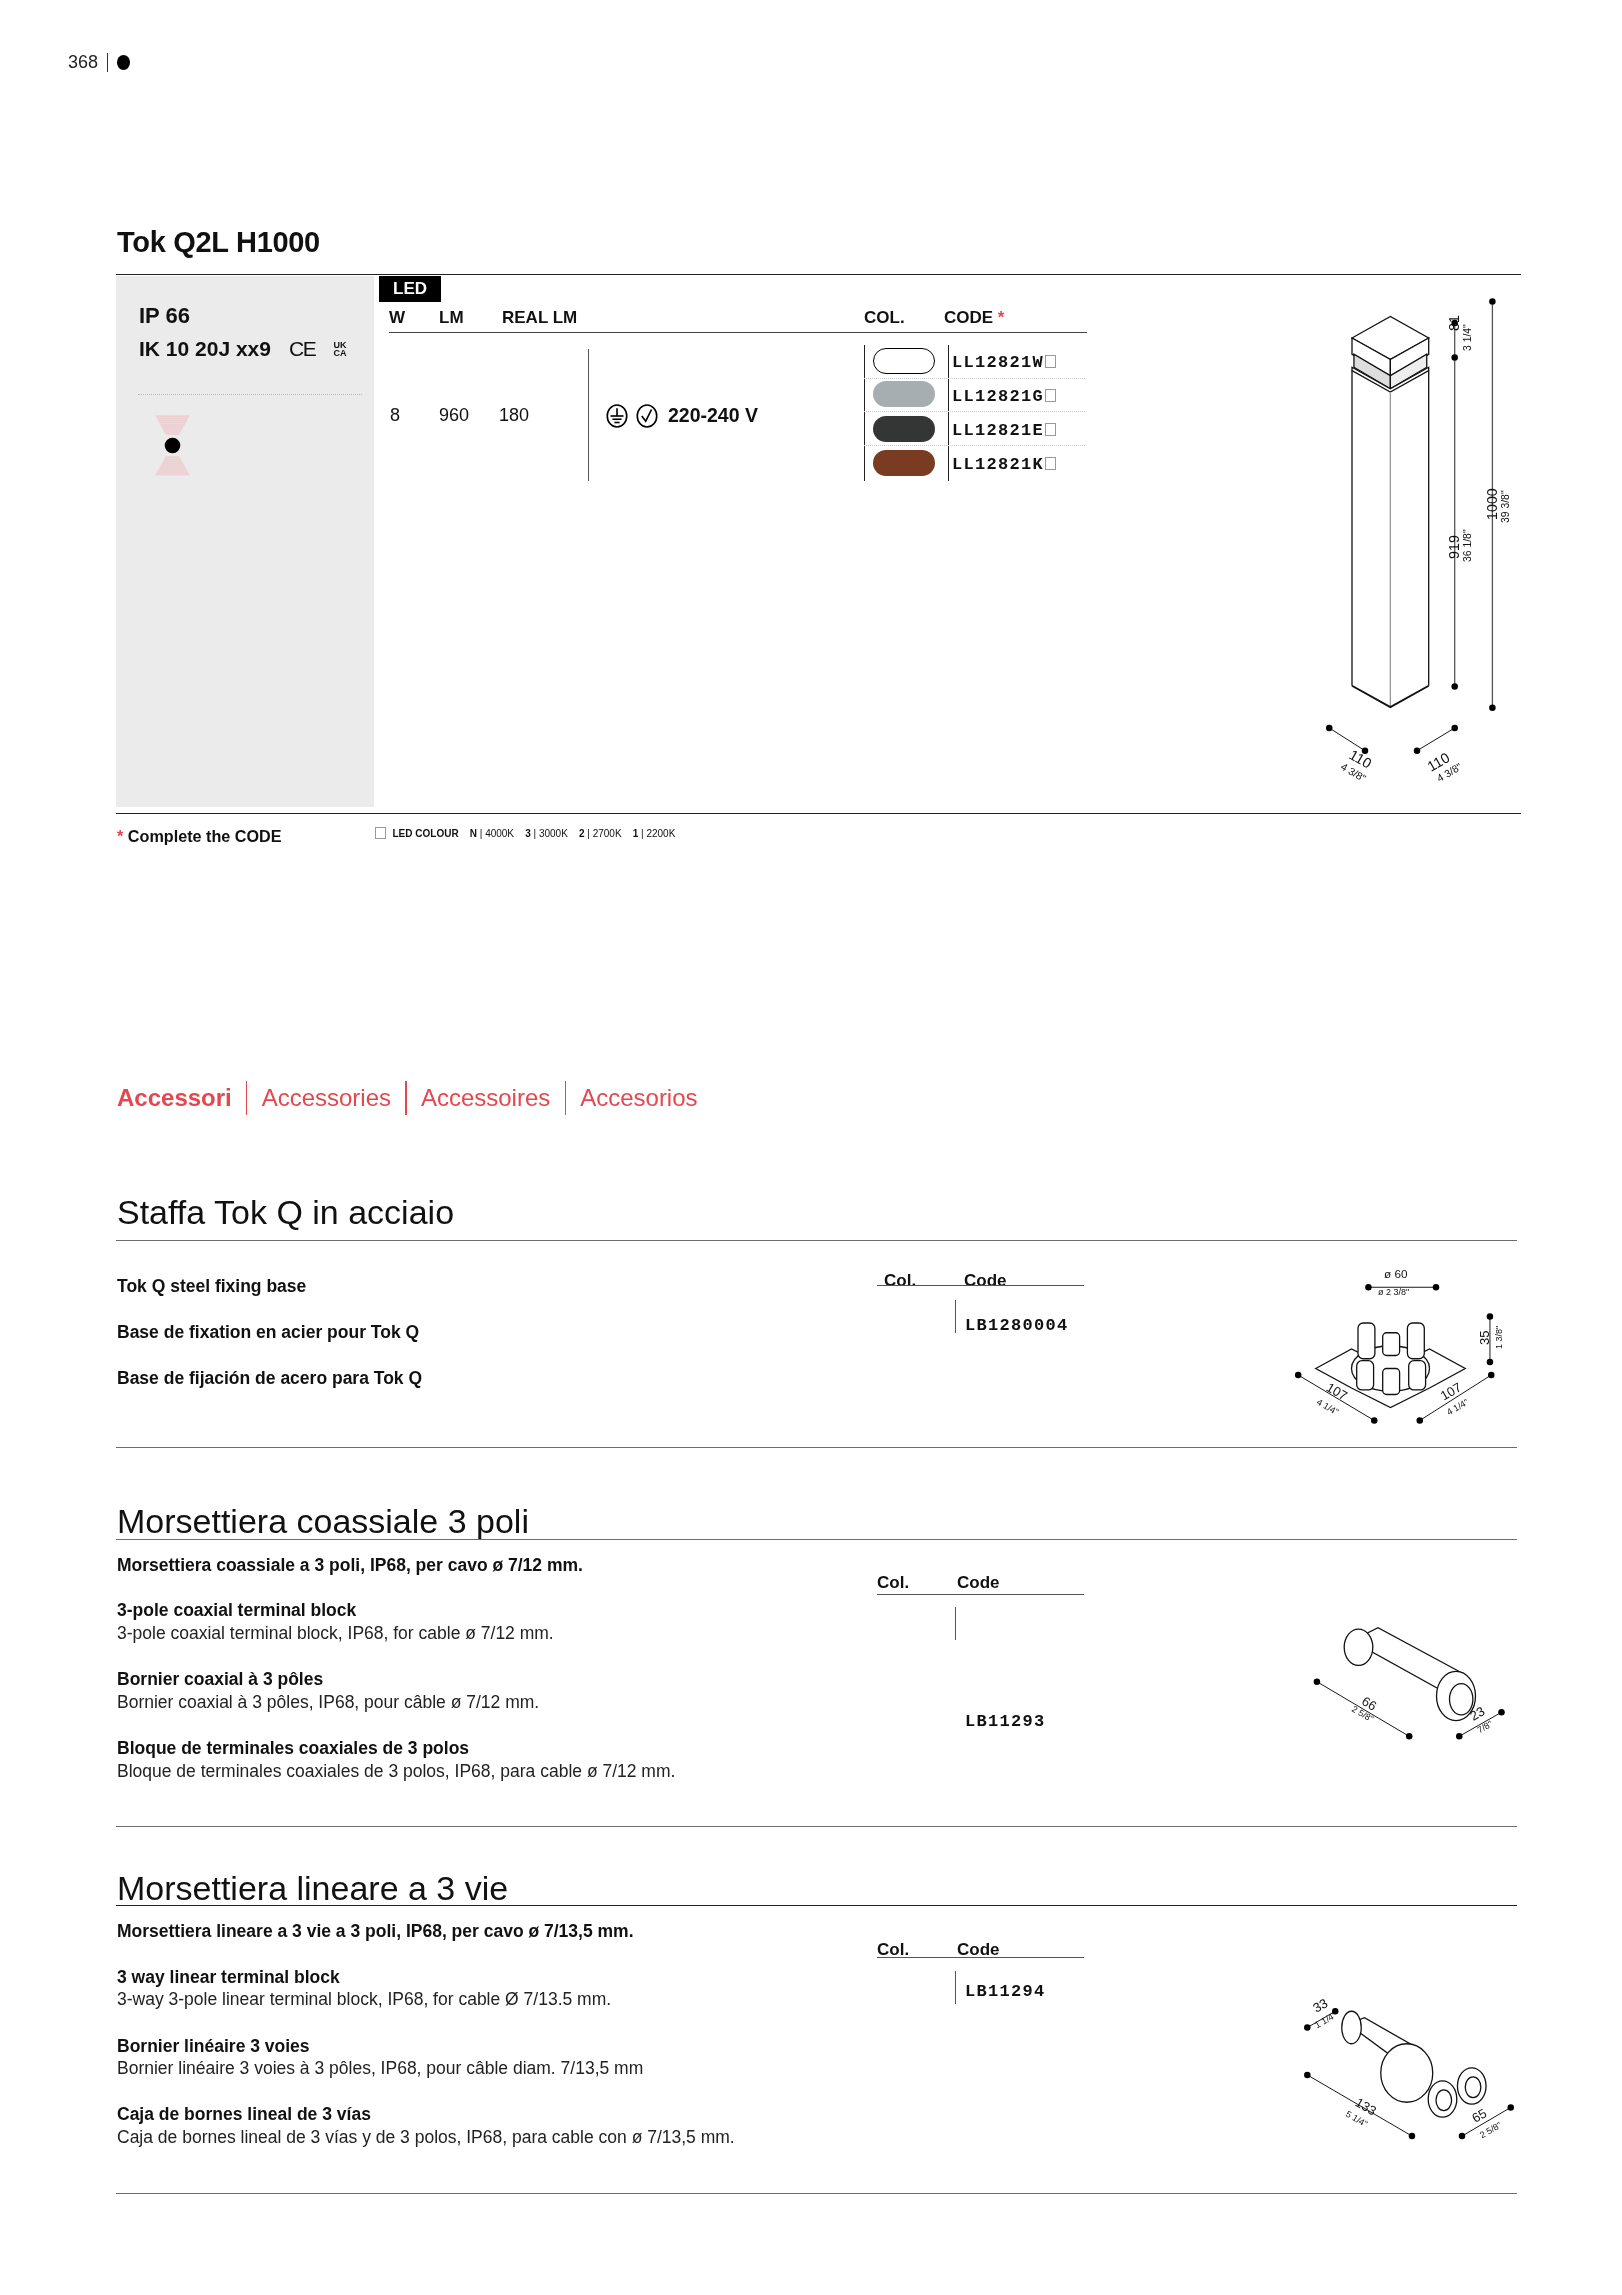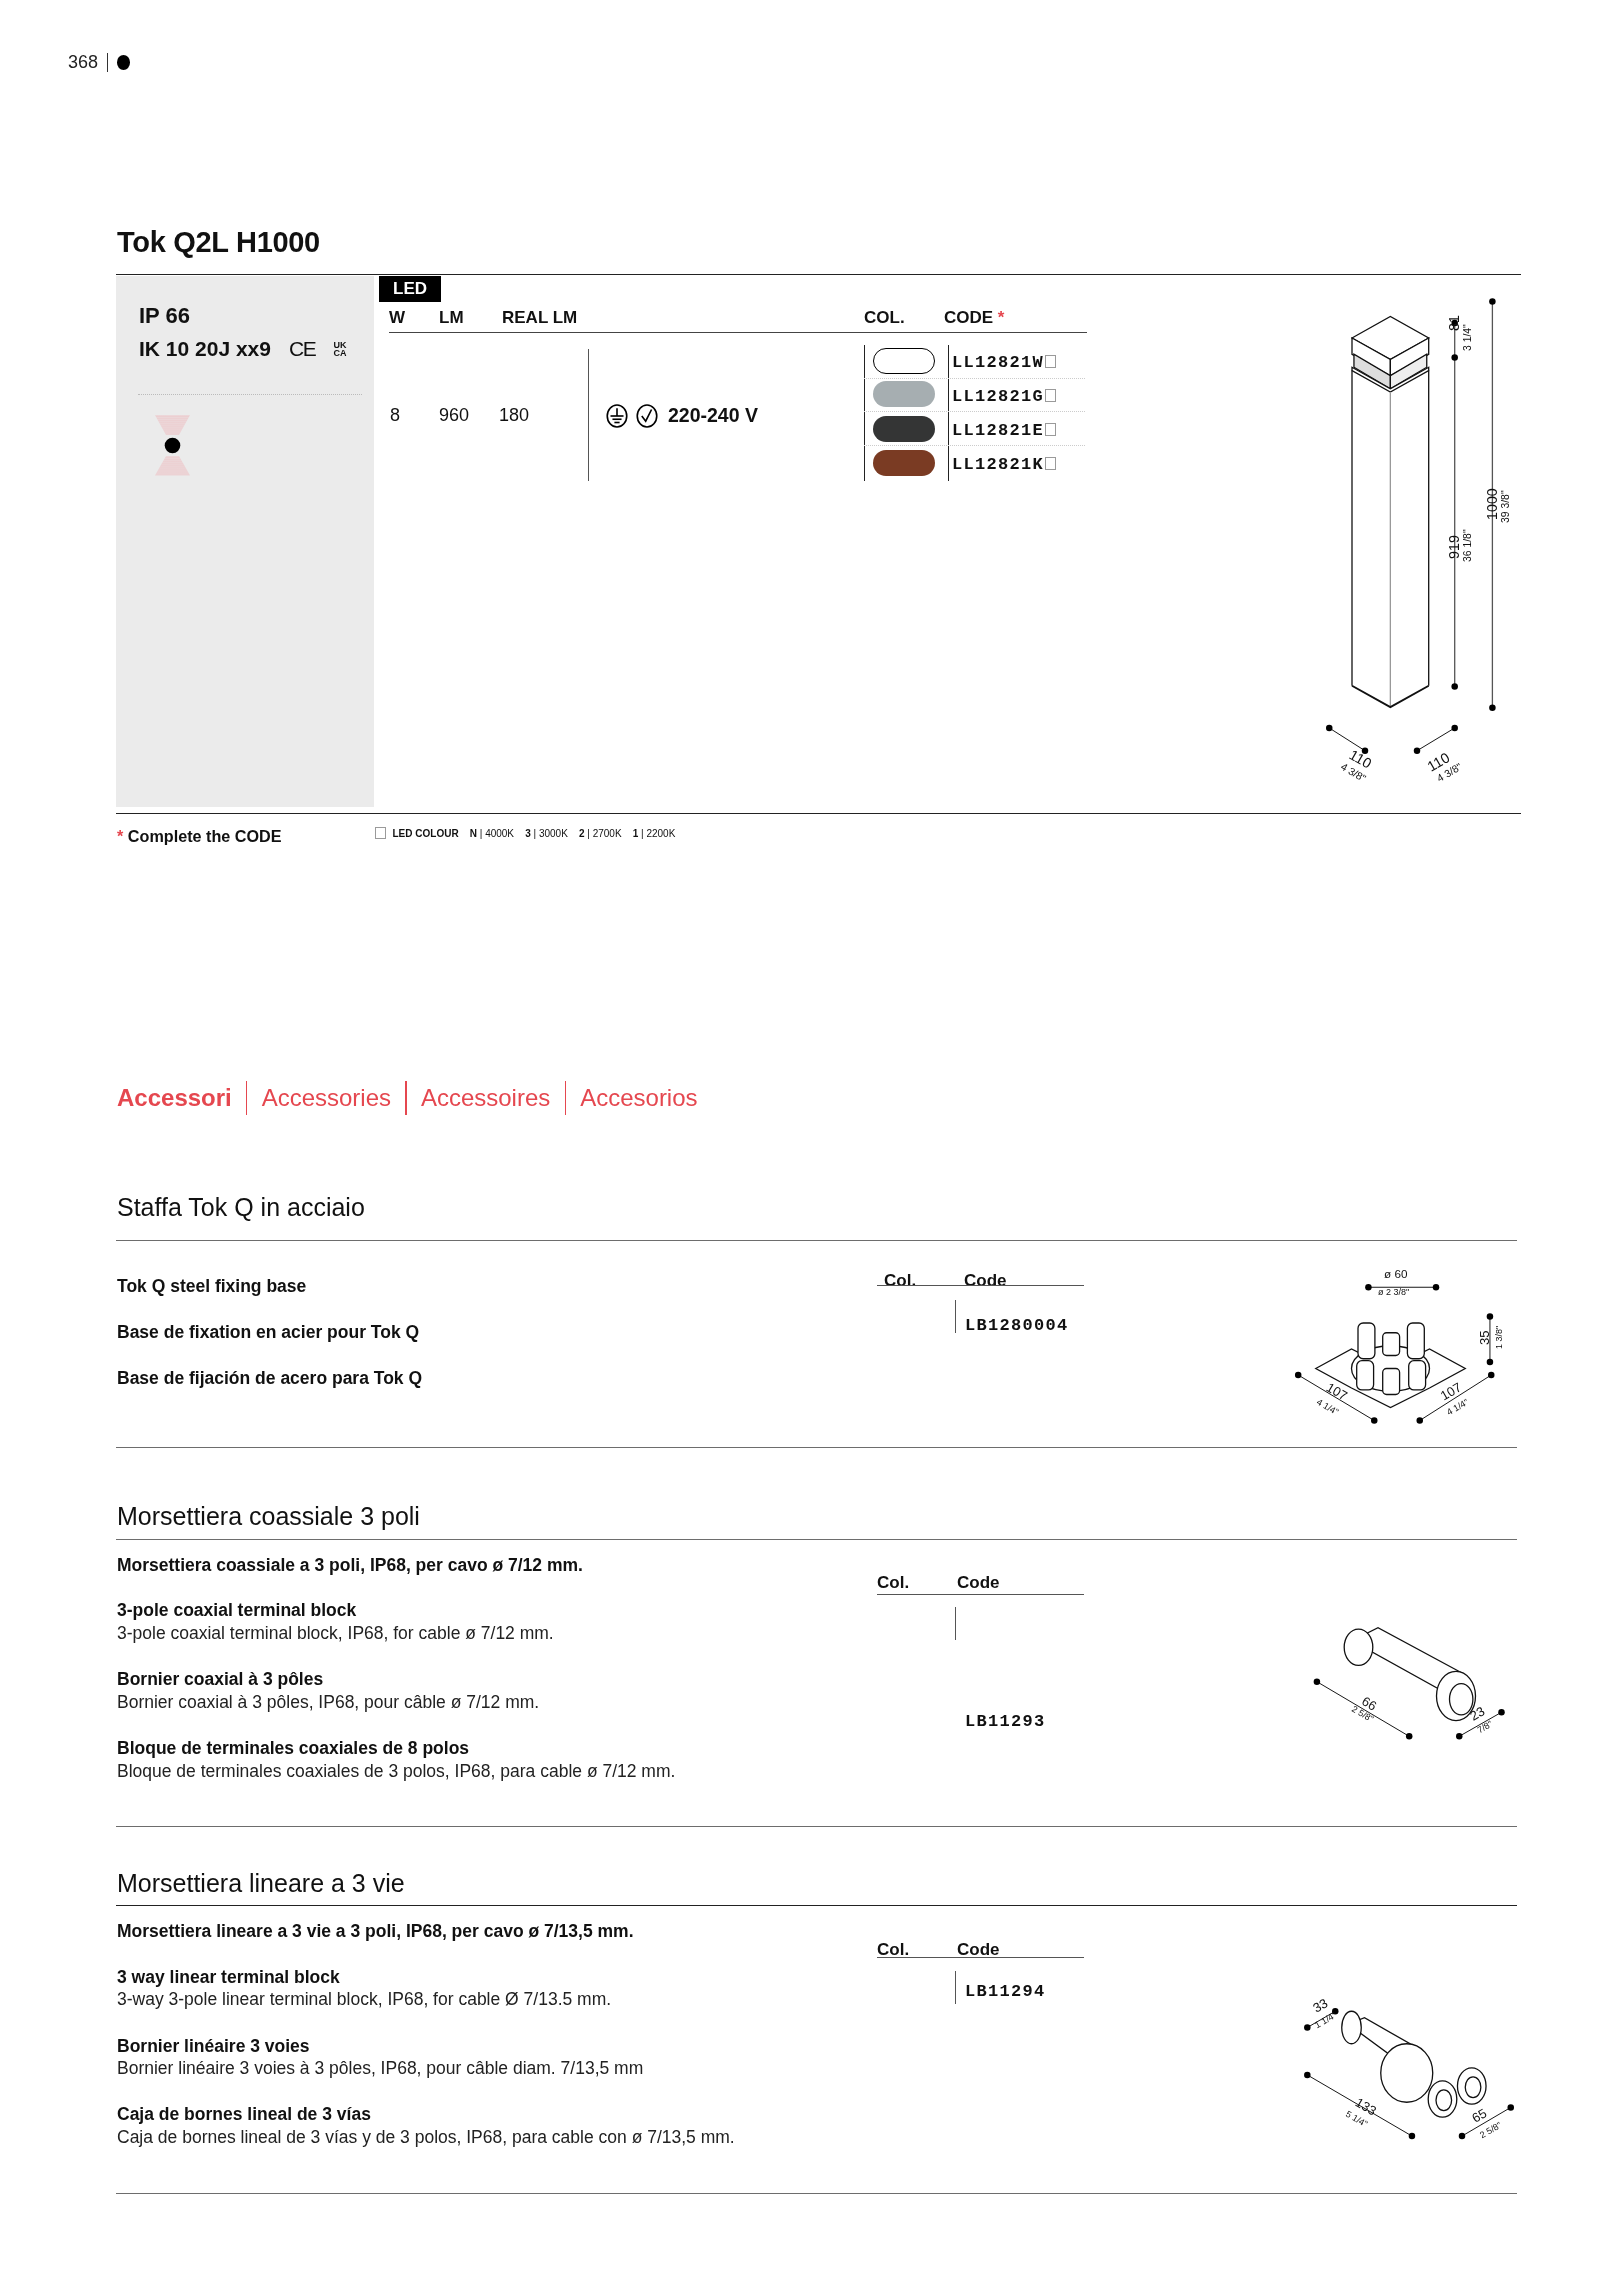--- a/index.html
+++ b/index.html
@@ -40,21 +40,21 @@
   #footnote { left:117px; top:827px; font-size:16.2px; font-weight:700; }
   #ledcolour { left:375px; top:827px; font-size:10px; display:flex; gap:0; align-items:center; white-space:pre; }
   #ledcolour .box { display:inline-block; width:9px; height:10.4px; border:1.3px solid #9a9a9a; margin-right:6.5px; }
   #ledcolour .k { font-weight:700; }
   #ledcolour .v { font-weight:400; }
 
   
   #acc-header { left:117px; top:1081px; font-size:24px; color:#e5474f; display:flex; align-items:center; white-space:pre; }
   #acc-header .pipe { display:inline-block; width:1.3px; height:34px; background:#e5474f; margin:0 14.3px; }
 
-  .acc-title { position:absolute; left:117px; font-size:25px; font-weight:500; color:#111; }
+  .acc-title { position:absolute; left:117px; font-size:34px; font-weight:500; color:#111; }
   .acc-bold { position:absolute; left:117px; font-size:17.5px; font-weight:700; }
   .acc-norm { position:absolute; left:117px; font-size:17.5px; font-weight:400; color:#222; }
   .colh { position:absolute; font-size:17px; font-weight:700; }
   .accode { position:absolute; font-size:17px; }
   .dim { position:absolute; font-size:11.7px; color:#111; font-family:"Liberation Sans", sans-serif; }
 </style>
 </head>
 <body>
 
 <div id="pagenum" class="abs">
@@ -245,21 +245,21 @@
 
 <div class="hline grey" style="left:116px; top:1447px; width:1401px;"></div>
 
 <div class="acc-title" style="top:1502px;">Morsettiera coassiale 3 poli</div>
 <div class="hline grey" style="left:116px; top:1539px; width:1401px;"></div>
 <div class="acc-bold" style="top:1555px;">Morsettiera coassiale a 3 poli, IP68, per cavo ø 7/12 mm.</div>
 <div class="acc-bold" style="top:1600px;">3-pole coaxial terminal block</div>
 <div class="acc-norm" style="top:1623px;">3-pole coaxial terminal block, IP68, for cable ø 7/12 mm.</div>
 <div class="acc-bold" style="top:1669px;">Bornier coaxial à 3 pôles</div>
 <div class="acc-norm" style="top:1692px;">Bornier coaxial à 3 pôles, IP68, pour câble ø 7/12 mm.</div>
-<div class="acc-bold" style="top:1738px;">Bloque de terminales coaxiales de 8 polos</div>
+<div class="acc-bold" style="top:1738px;">Bloque de terminales coaxiales de 3 polos</div>
 <div class="acc-norm" style="top:1761px;">Bloque de terminales coaxiales de 3 polos, IP68, para cable ø 7/12 mm.</div>
 <div class="colh" style="left:877px; top:1573px;">Col.</div>
 <div class="colh" style="left:957px; top:1573px;">Code</div>
 <div class="hline" style="left:877px; top:1594px; width:207px; border-top-color:#555;"></div>
 <div class="vline" style="left:955px; top:1607px; height:32.5px;"></div>
 <div class="accode mono" style="left:965px; top:1712px;">LB11293</div>
 
 <svg class="abs" style="left:1313px; top:1618px;" width="208" height="130" viewBox="0 0 320 200">
   <g stroke="#111" stroke-width="2" fill="#fff">
     <polygon points="60,35 100,15 230,85 195,110"></polygon>

